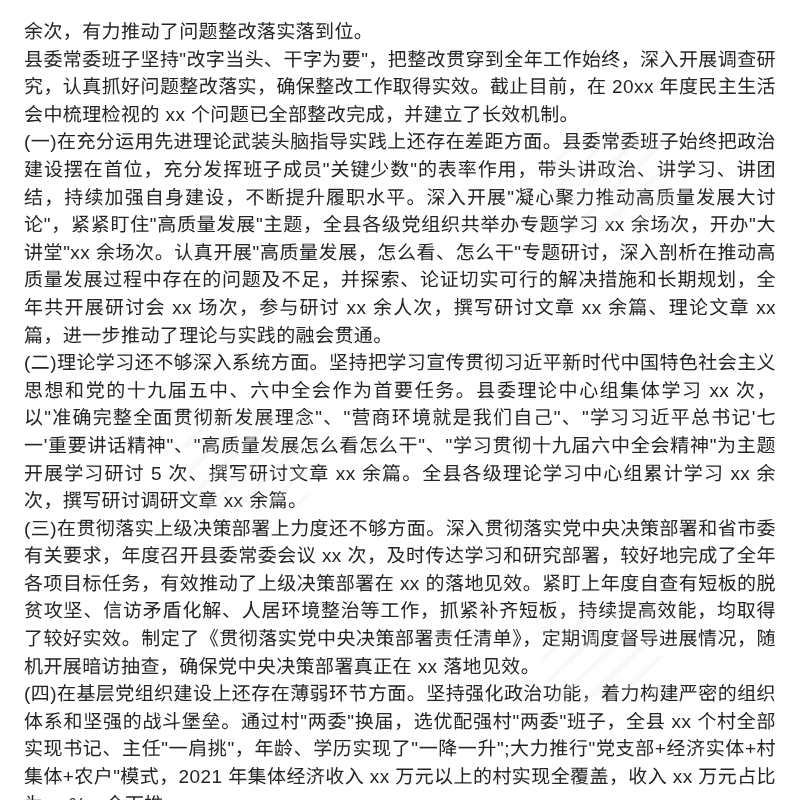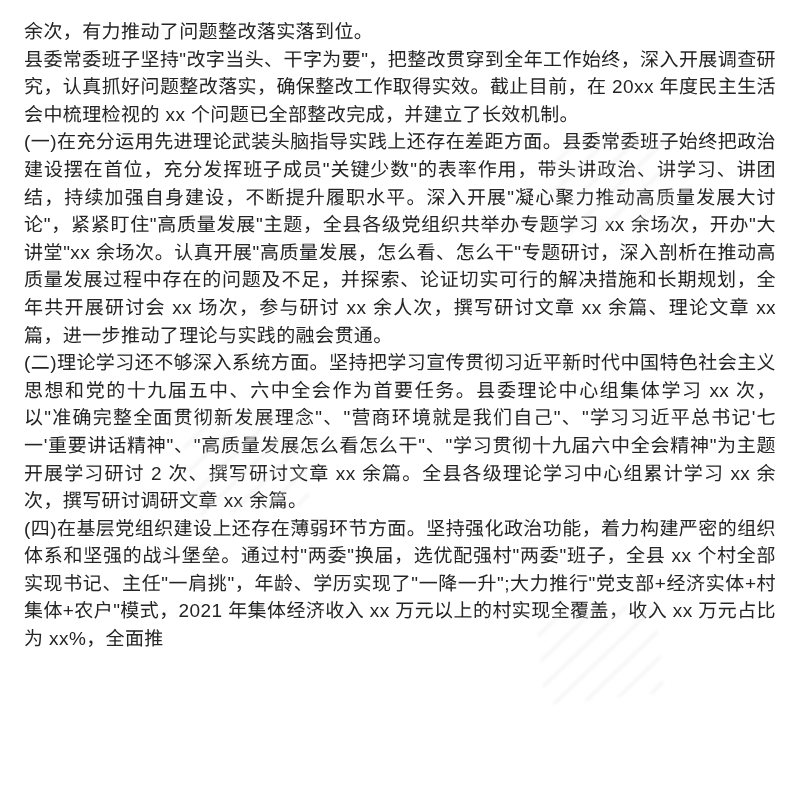--- a/index.html
+++ b/index.html
@@ -57,15 +57,16 @@
 <body>
 
 <div class="page">
   <div class="wm wm-1"></div>
   <div class="wm wm-2"></div>
   <div class="wm wm-3"></div>
 
   <p>余次，有力推动了问题整改落实落到位。</p>
   <p>县委常委班子坚持"改字当头、干字为要"，把整改贯穿到全年工作始终，深入开展调查研究，认真抓好问题整改落实，确保整改工作取得实效。截止目前，在 20xx 年度民主生活会中梳理检视的 xx 个问题已全部整改完成，并建立了长效机制。</p>
   <p>(一)在充分运用先进理论武装头脑指导实践上还存在差距方面。县委常委班子始终把政治建设摆在首位，充分发挥班子成员"关键少数"的表率作用，带头讲政治、讲学习、讲团结，持续加强自身建设，不断提升履职水平。深入开展"凝心聚力推动高质量发展大讨论"，紧紧盯住"高质量发展"主题，全县各级党组织共举办专题学习 xx 余场次，开办"大讲堂"xx 余场次。认真开展"高质量发展，怎么看、怎么干"专题研讨，深入剖析在推动高质量发展过程中存在的问题及不足，并探索、论证切实可行的解决措施和长期规划，全年共开展研讨会 xx 场次，参与研讨 xx 余人次，撰写研讨文章 xx 余篇、理论文章 xx 篇，进一步推动了理论与实践的融会贯通。</p>
-  <p>(二)理论学习还不够深入系统方面。坚持把学习宣传贯彻习近平新时代中国特色社会主义思想和党的十九届五中、六中全会作为首要任务。县委理论中心组集体学习 xx 次，以"准确完整全面贯彻新发展理念"、"营商环境就是我们自己"、"学习习近平总书记'七一'重要讲话精神"、"高质量发展怎么看怎么干"、"学习贯彻十九届六中全会精神"为主题开展学习研讨 2 次、撰写研讨文章 xx 余篇。全县各级理论学习中心组累计学习 xx 余次，撰写研讨调研文章 xx 余篇。</p>
+  <p>(二)理论学习还不够深入系统方面。坚持把学习宣传贯彻习近平新时代中国特色社会主义思想和党的十九届五中、六中全会作为首要任务。县委理论中心组集体学习 xx 次，以"准确完整全面贯彻新发展理念"、"营商环境就是我们自己"、"学习习近平总书记'七一'重要讲话精神"、"高质量发展怎么看怎么干"、"学习贯彻十九届六中全会精神"为主题开展学习研讨 5 次、撰写研讨文章 xx 余篇。全县各级理论学习中心组累计学习 xx 余次，撰写研讨调研文章 xx 余篇。</p>
+  <p>(三)在贯彻落实上级决策部署上力度还不够方面。深入贯彻落实党中央决策部署和省市委有关要求，年度召开县委常委会议 xx 次，及时传达学习和研究部署，较好地完成了全年各项目标任务，有效推动了上级决策部署在 xx 的落地见效。紧盯上年度自查有短板的脱贫攻坚、信访矛盾化解、人居环境整治等工作，抓紧补齐短板，持续提高效能，均取得了较好实效。制定了《贯彻落实党中央决策部署责任清单》，定期调度督导进展情况，随机开展暗访抽查，确保党中央决策部署真正在 xx 落地见效。</p>
   <p>(四)在基层党组织建设上还存在薄弱环节方面。坚持强化政治功能，着力构建严密的组织体系和坚强的战斗堡垒。通过村"两委"换届，选优配强村"两委"班子，全县 xx 个村全部实现书记、主任"一肩挑"，年龄、学历实现了"一降一升";大力推行"党支部+经济实体+村集体+农户"模式，2021 年集体经济收入 xx 万元以上的村实现全覆盖，收入 xx 万元占比为 xx%，全面推</p>
 </div>
 
 </body></html>

